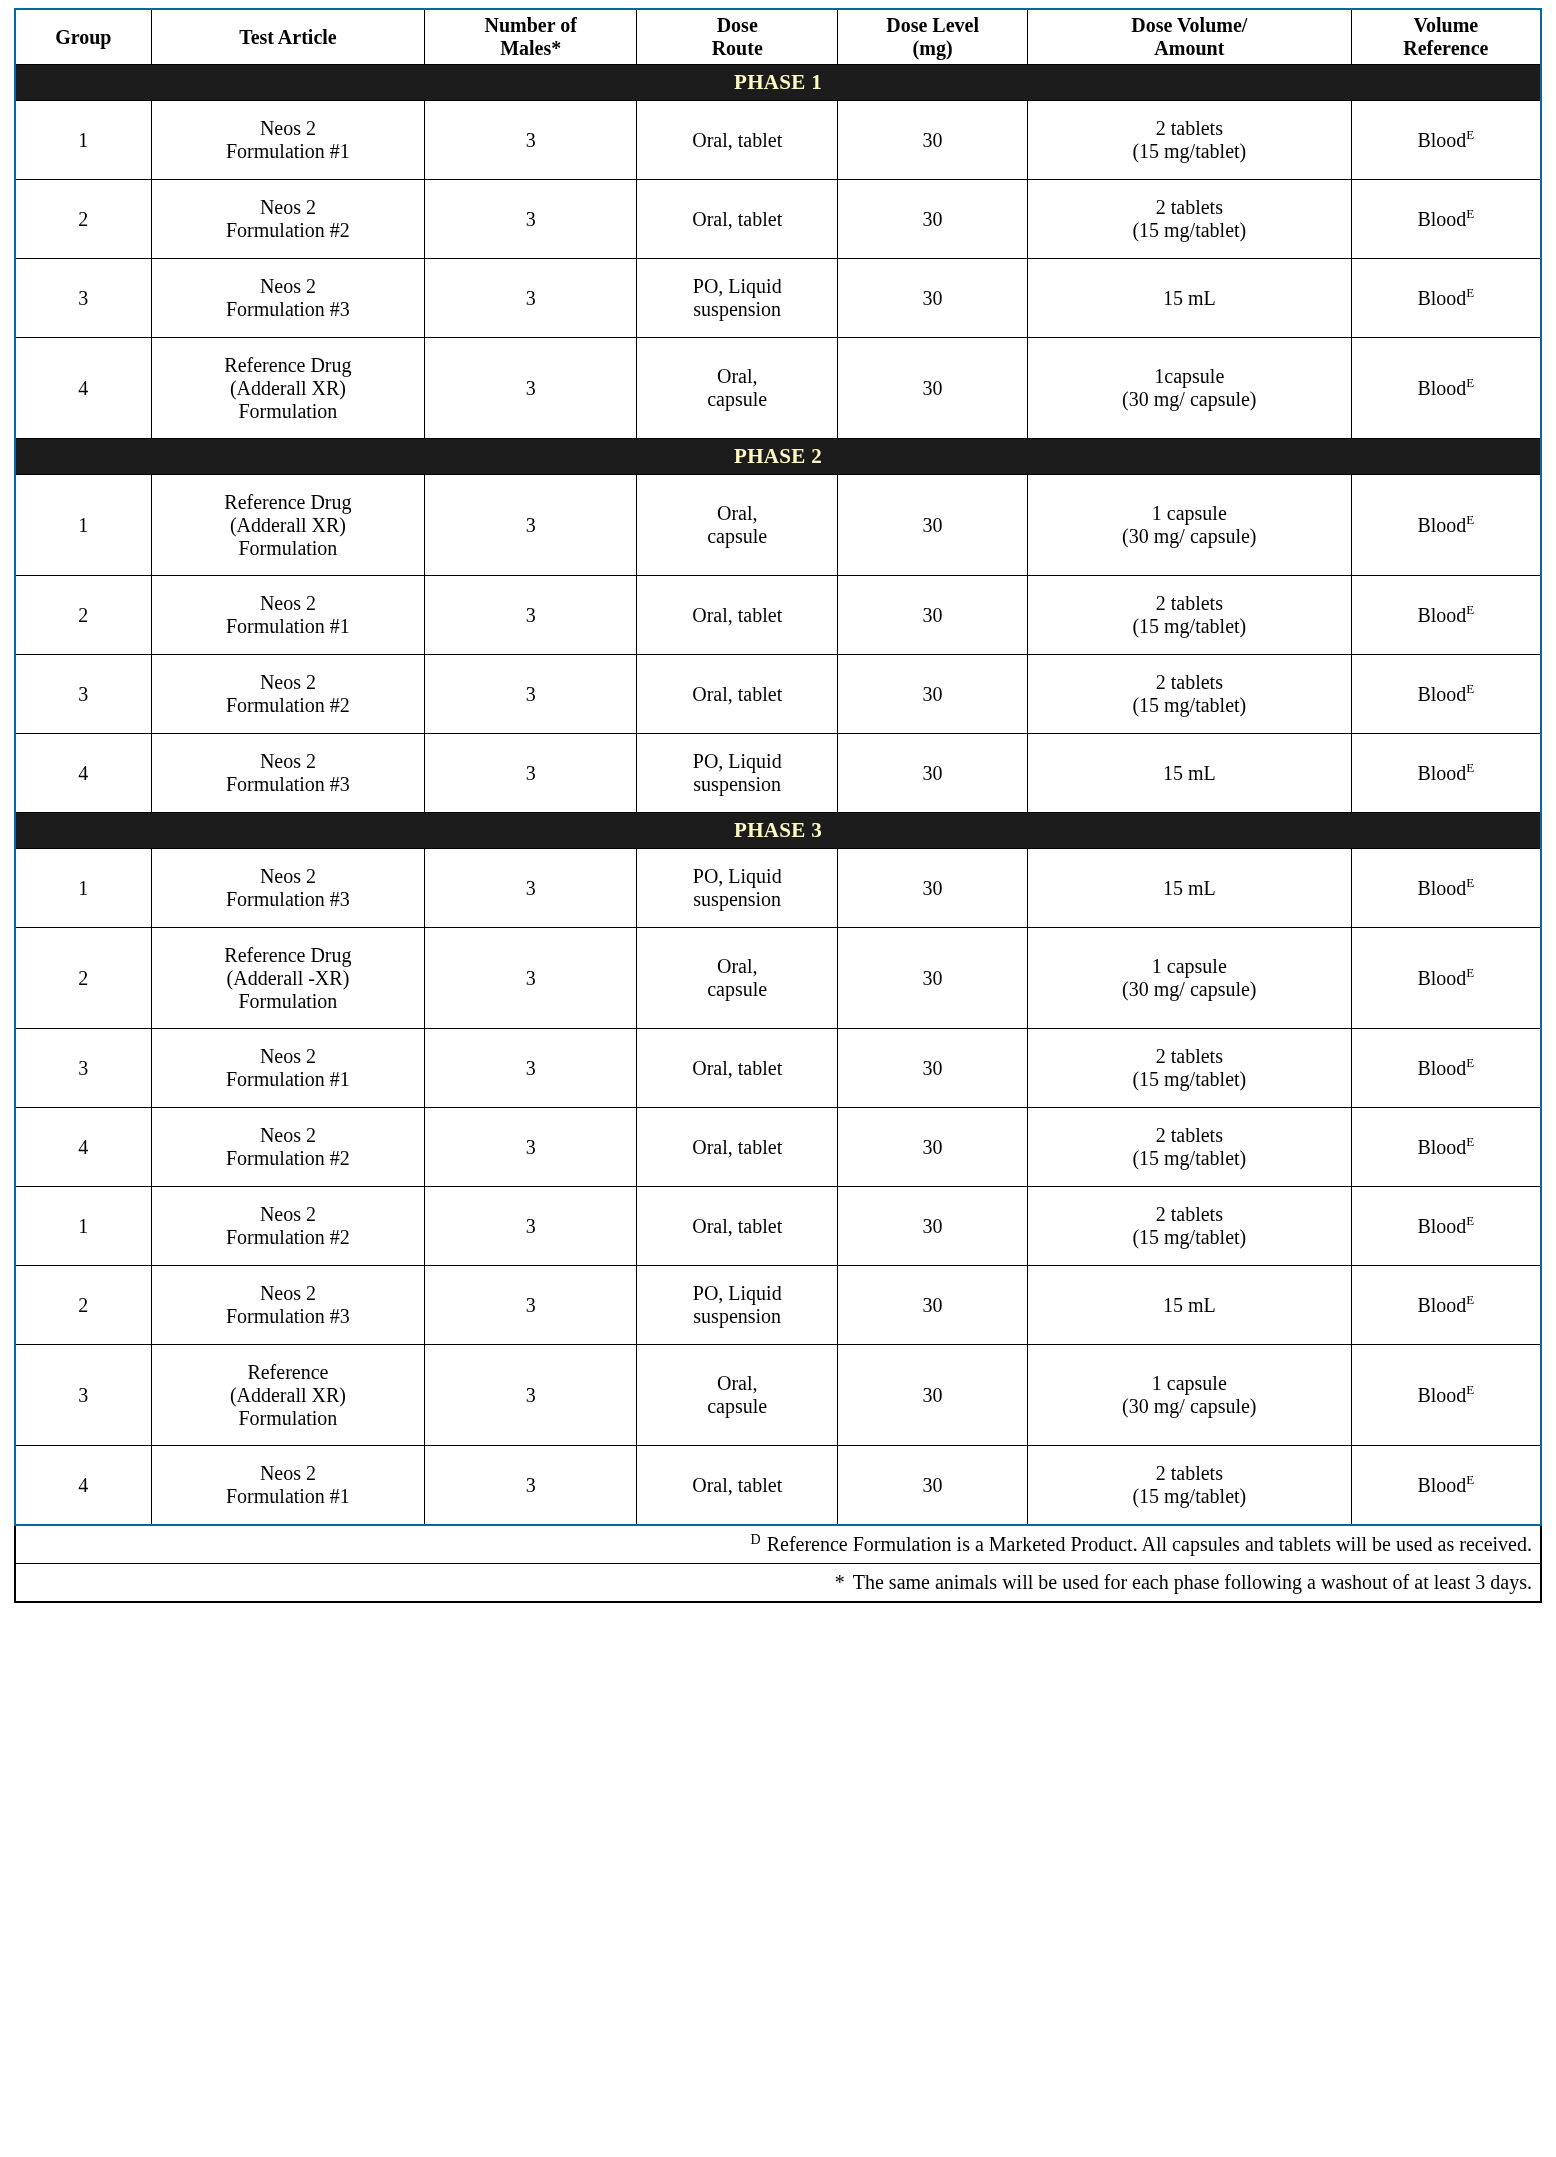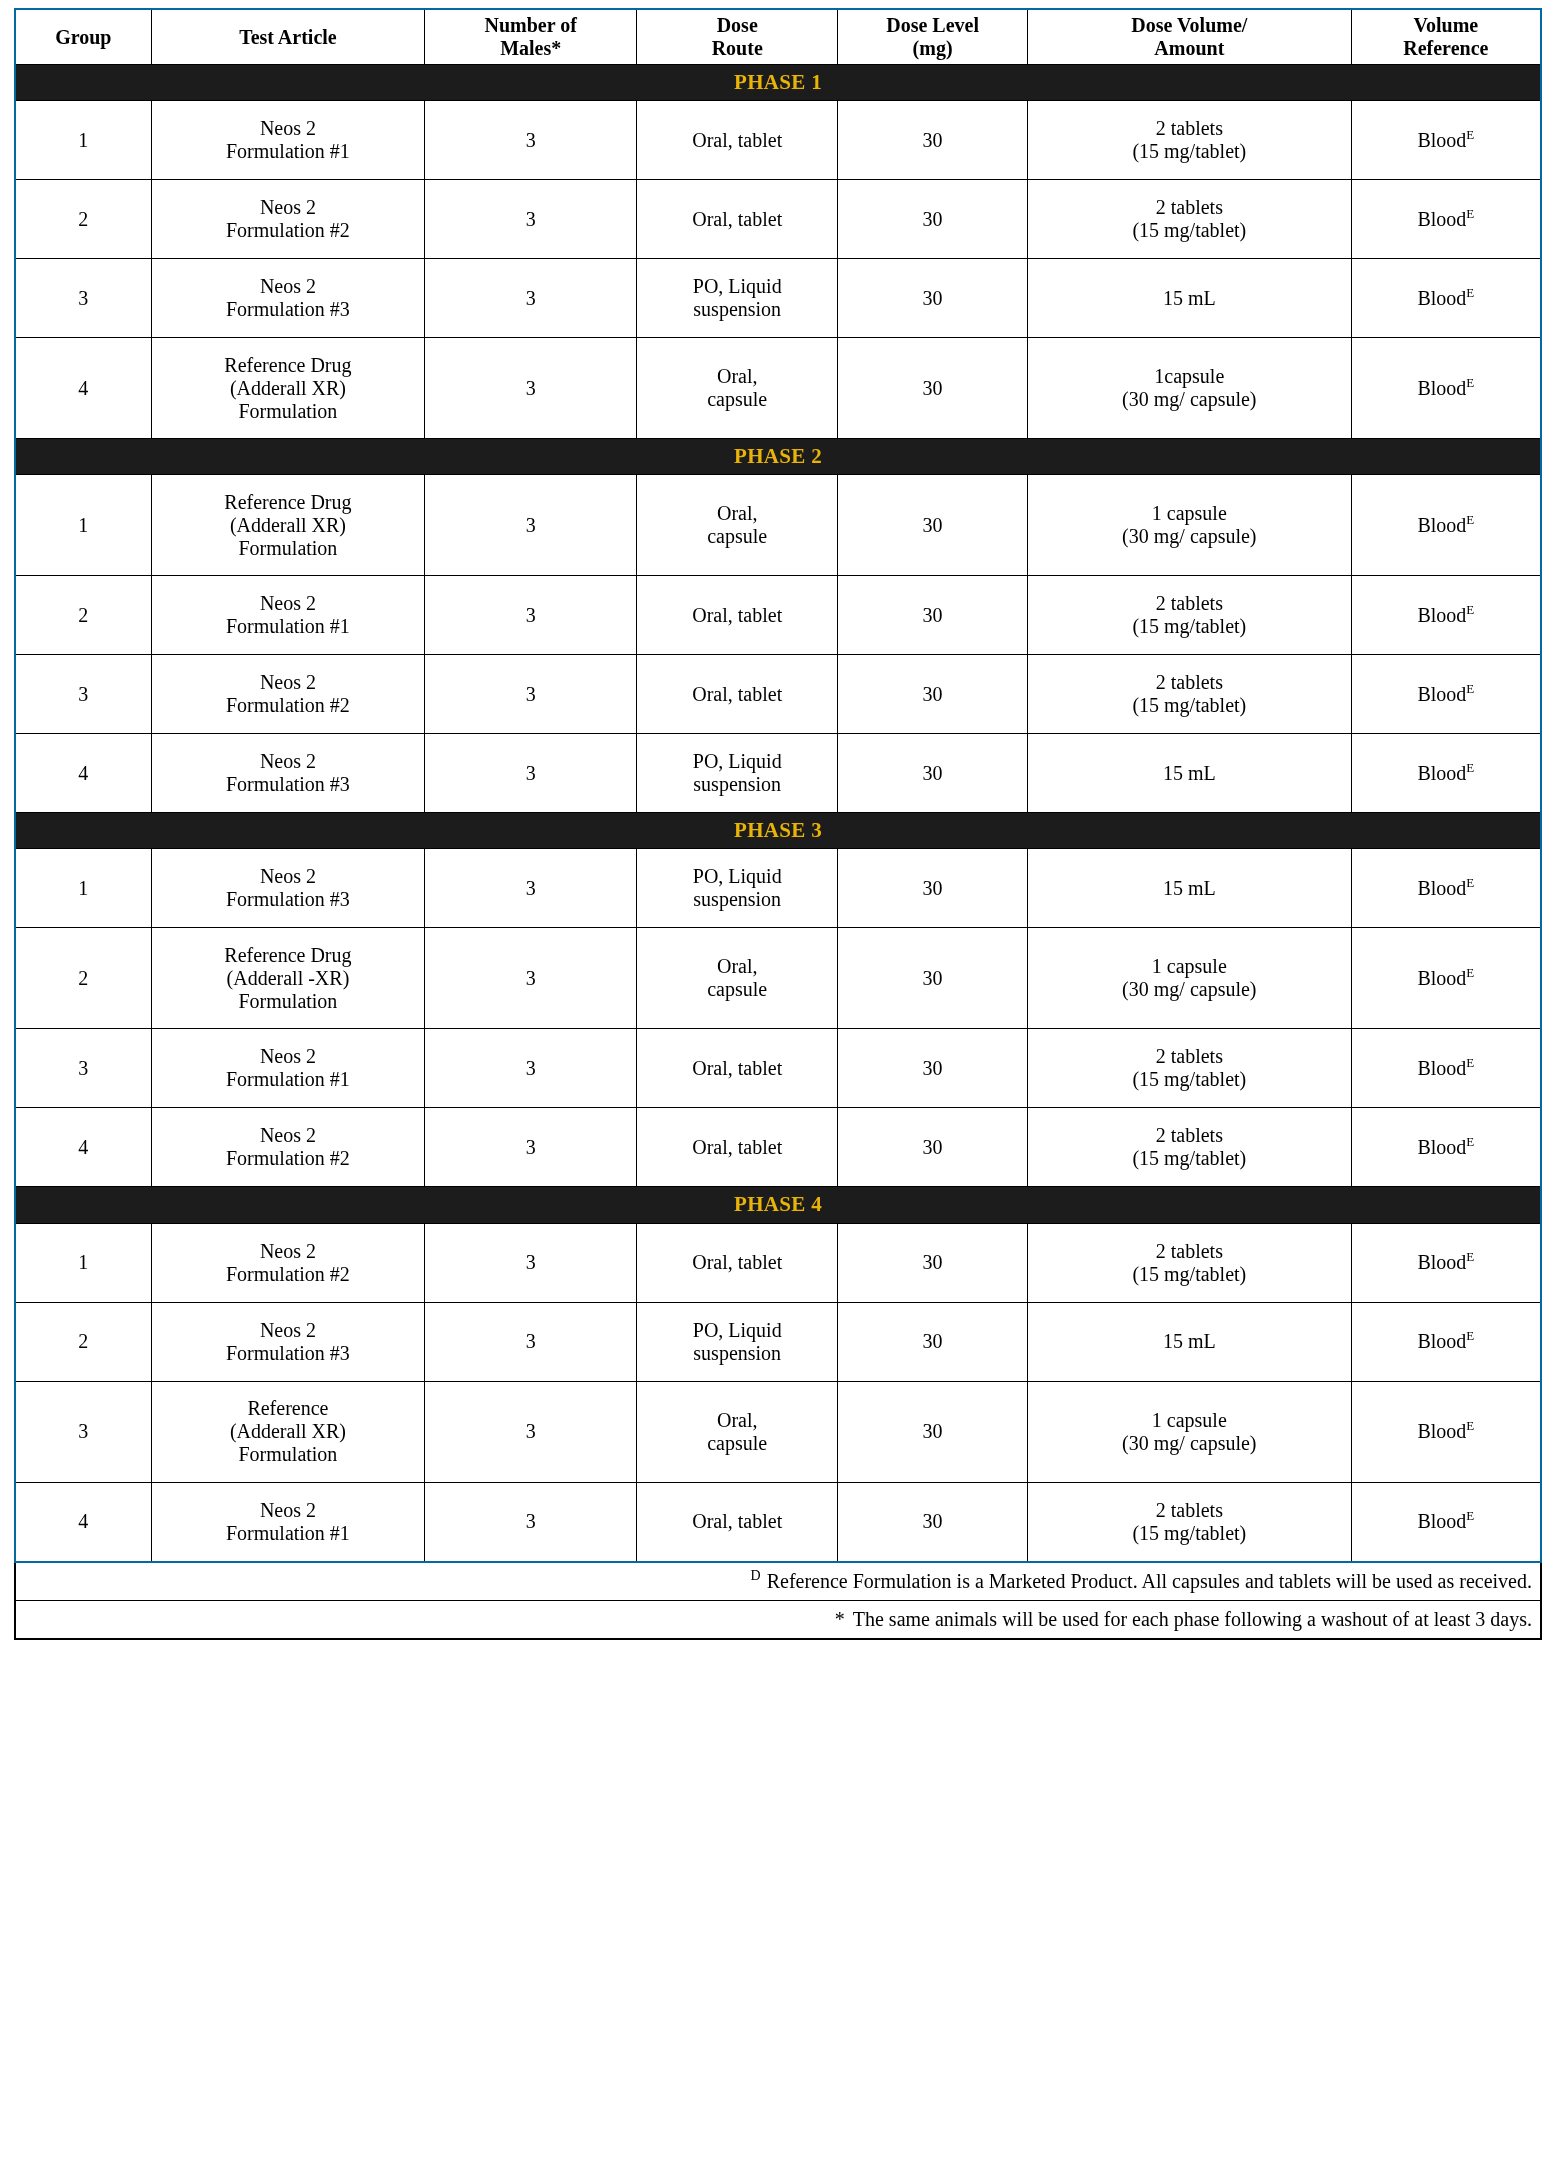--- a/index.html
+++ b/index.html
@@ -41,21 +41,21 @@
   .col-group   { width: 122px; }
   .col-article { width: 245px; }
   .col-males   { width: 190px; }
   .col-route   { width: 180px; }
   .col-level   { width: 170px; }
   .col-volume  { width: 290px; }
   .col-matrix  { width: 170px; }
 
   tr.phase-row td {
     background: #1c1c1c;
-    color: #eab308;
+    color: #fef9c3;
     font-weight: bold;
     font-size: 21px;
     letter-spacing: 0.3px;
     padding: 5px 0 6px 0;
     border-left: 1px solid #000;
     border-right: 1px solid #000;
     position: relative;
   }
   tr.phase-row td .phase-label {
     display: inline-block;
@@ -451,23 +451,20 @@
             <span class="cell-line">30</span>
           </td>
           <td>
             <span class="cell-line">2 tablets</span>
             <span class="cell-line">(15 mg/tablet)</span>
           </td>
           <td>
             <span class="cell-line">Blood<span class="sup">E</span></span>
           </td>
         </tr>
-        <tr class="phase-row">
-          <td colspan="7"><span class="phase-label">PHASE 4</span></td>
-        </tr>
         <tr class="data-row">
           <td>
             <span class="cell-line">1</span>
           </td>
           <td>
             <span class="cell-line">Neos 2</span>
             <span class="cell-line">Formulation #2</span>
           </td>
           <td>
             <span class="cell-line">3</span>

